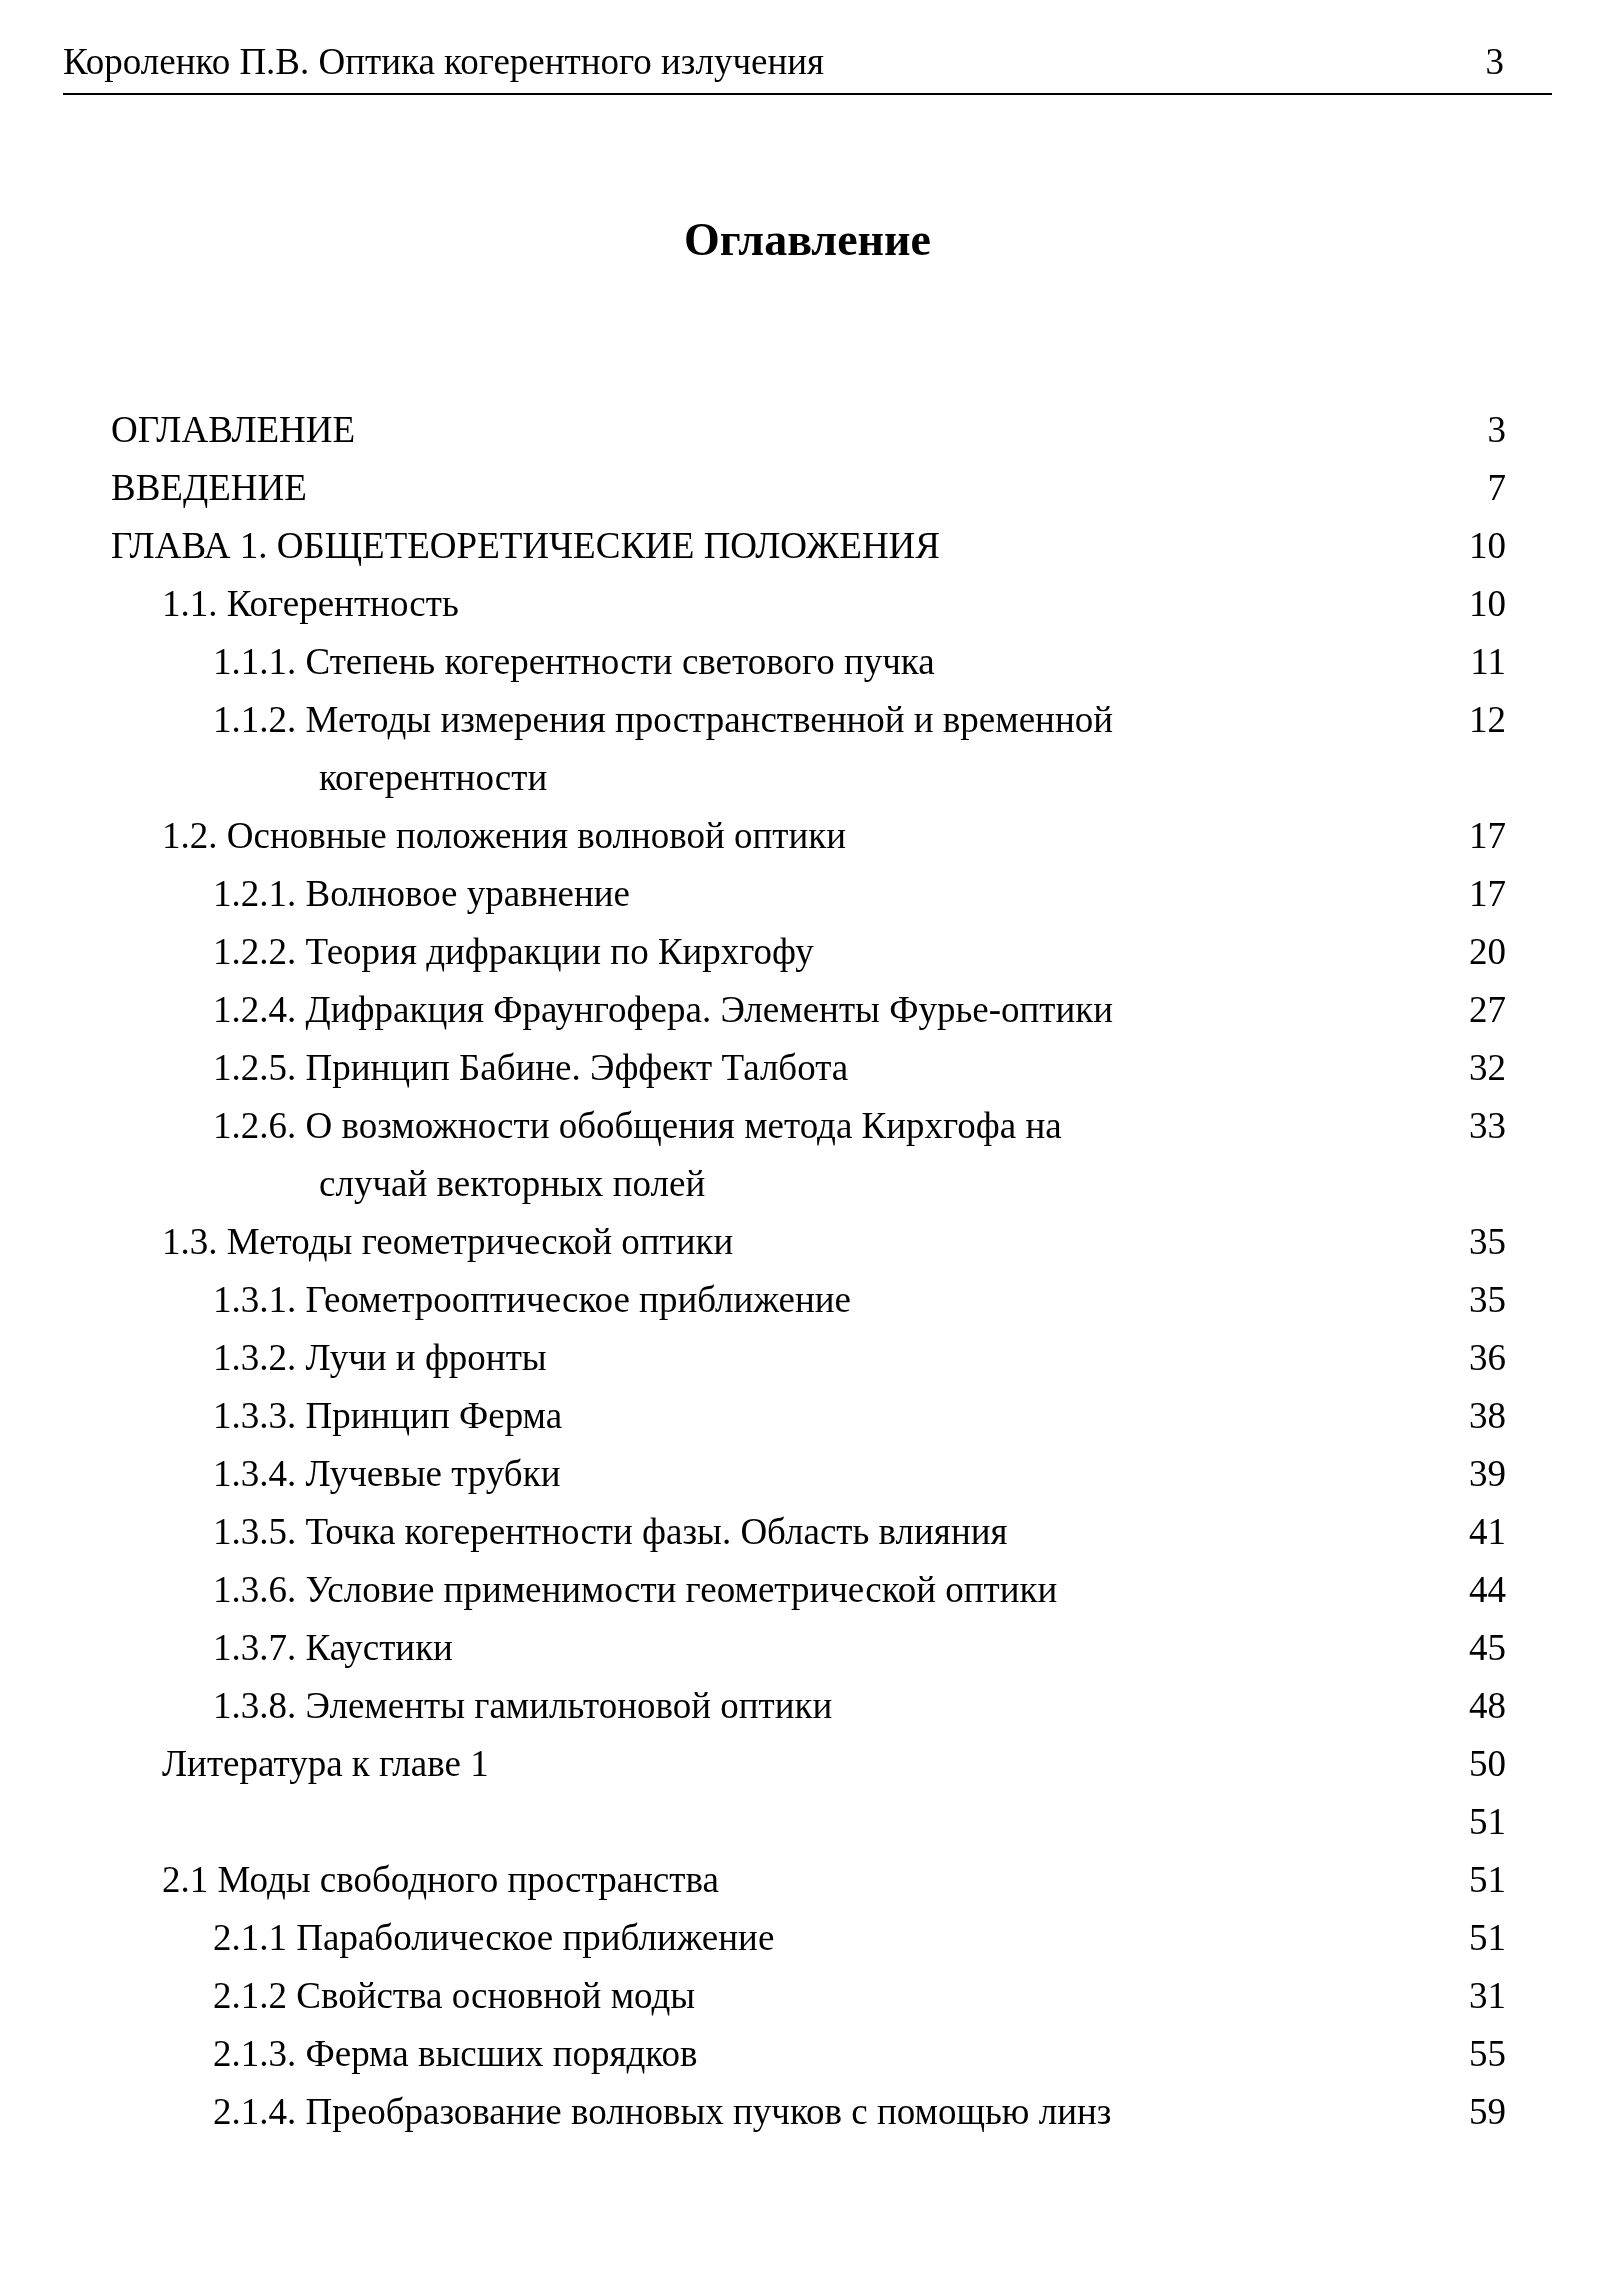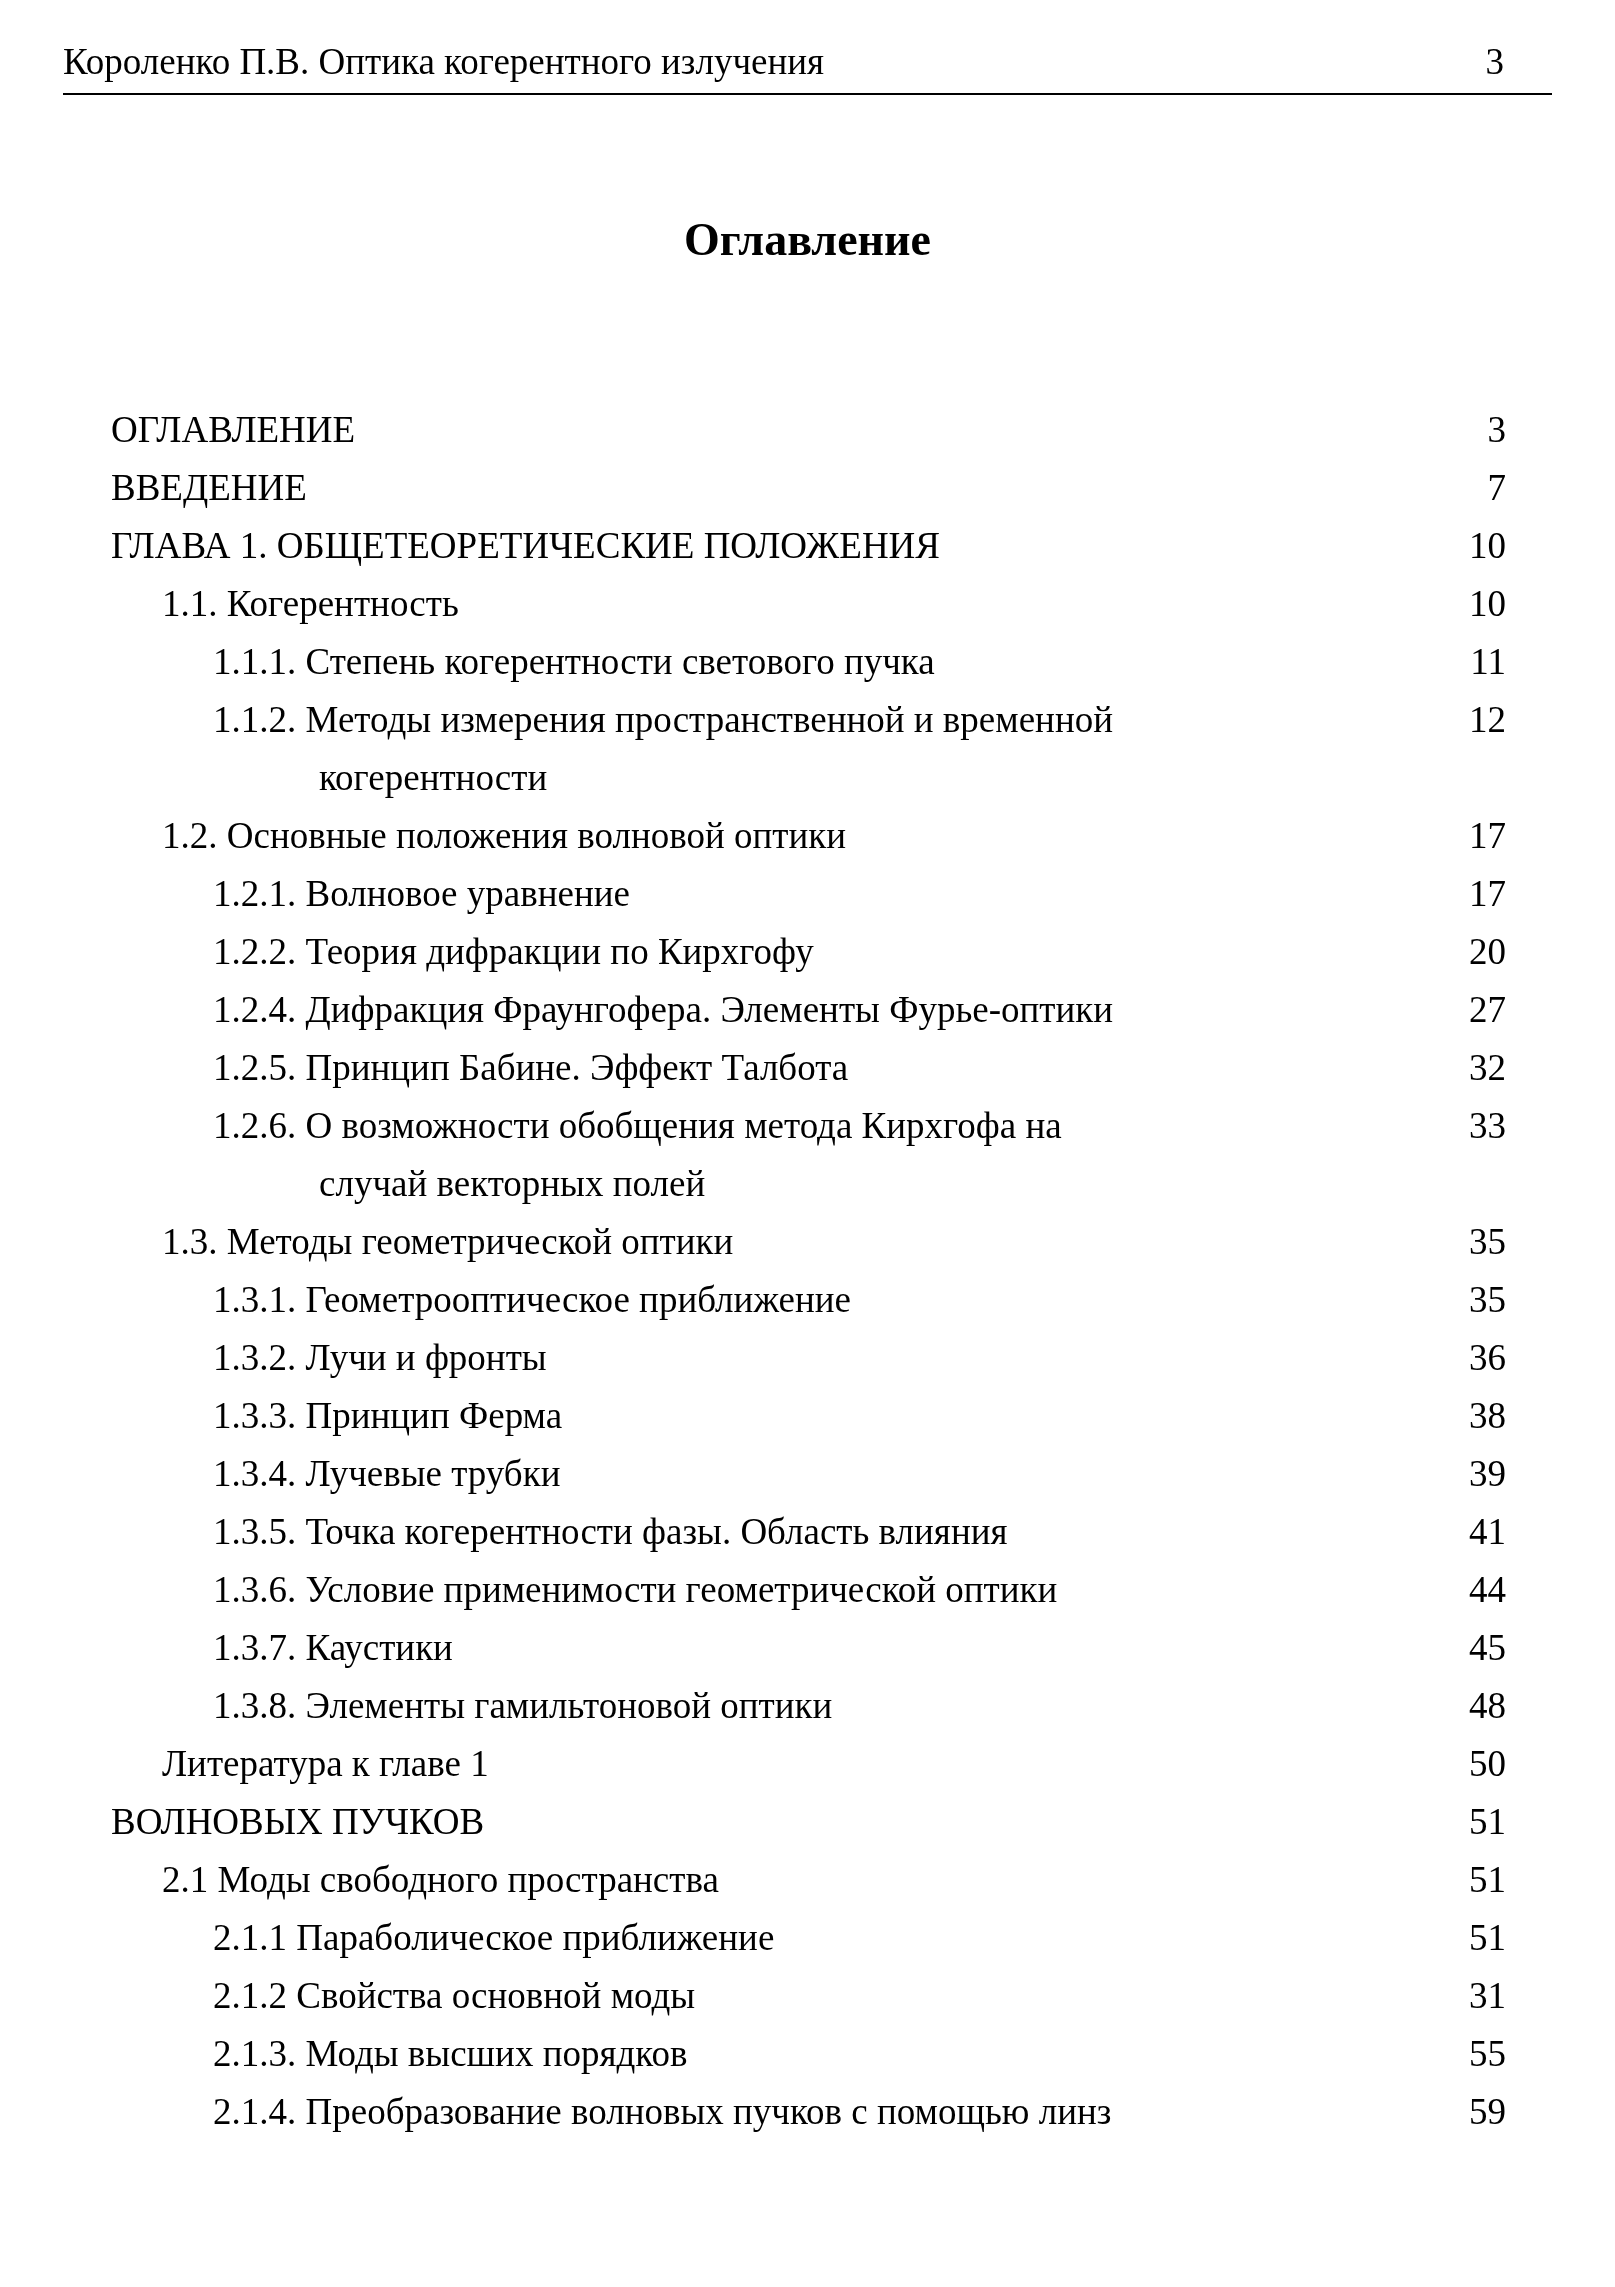--- a/index.html
+++ b/index.html
@@ -207,21 +207,20 @@
         <div class="toc-page">48</div>
       </div>
       <div class="toc-row level-1">
         <div class="toc-text">
           <div class="toc-line">Литература к главе 1</div>
         </div>
         <div class="toc-page">50</div>
       </div>
       <div class="toc-row level-0">
         <div class="toc-text">
-          <div class="toc-line">ВОЛНОВЫХ ПУЧКОВ</div>
         </div>
         <div class="toc-page">51</div>
       </div>
       <div class="toc-row level-1">
         <div class="toc-text">
           <div class="toc-line">2.1 Моды свободного пространства</div>
         </div>
         <div class="toc-page">51</div>
       </div>
       <div class="toc-row level-2">
@@ -231,21 +230,21 @@
         <div class="toc-page">51</div>
       </div>
       <div class="toc-row level-2">
         <div class="toc-text">
           <div class="toc-line">2.1.2 Свойства основной моды</div>
         </div>
         <div class="toc-page">31</div>
       </div>
       <div class="toc-row level-2">
         <div class="toc-text">
-          <div class="toc-line">2.1.3. Моды высших порядков</div>
+          <div class="toc-line">2.1.3. Ферма высших порядков</div>
         </div>
         <div class="toc-page">55</div>
       </div>
       <div class="toc-row level-2">
         <div class="toc-text">
           <div class="toc-line">2.1.4. Преобразование волновых пучков с помощью линз</div>
         </div>
         <div class="toc-page">59</div>
       </div>
     </main>

